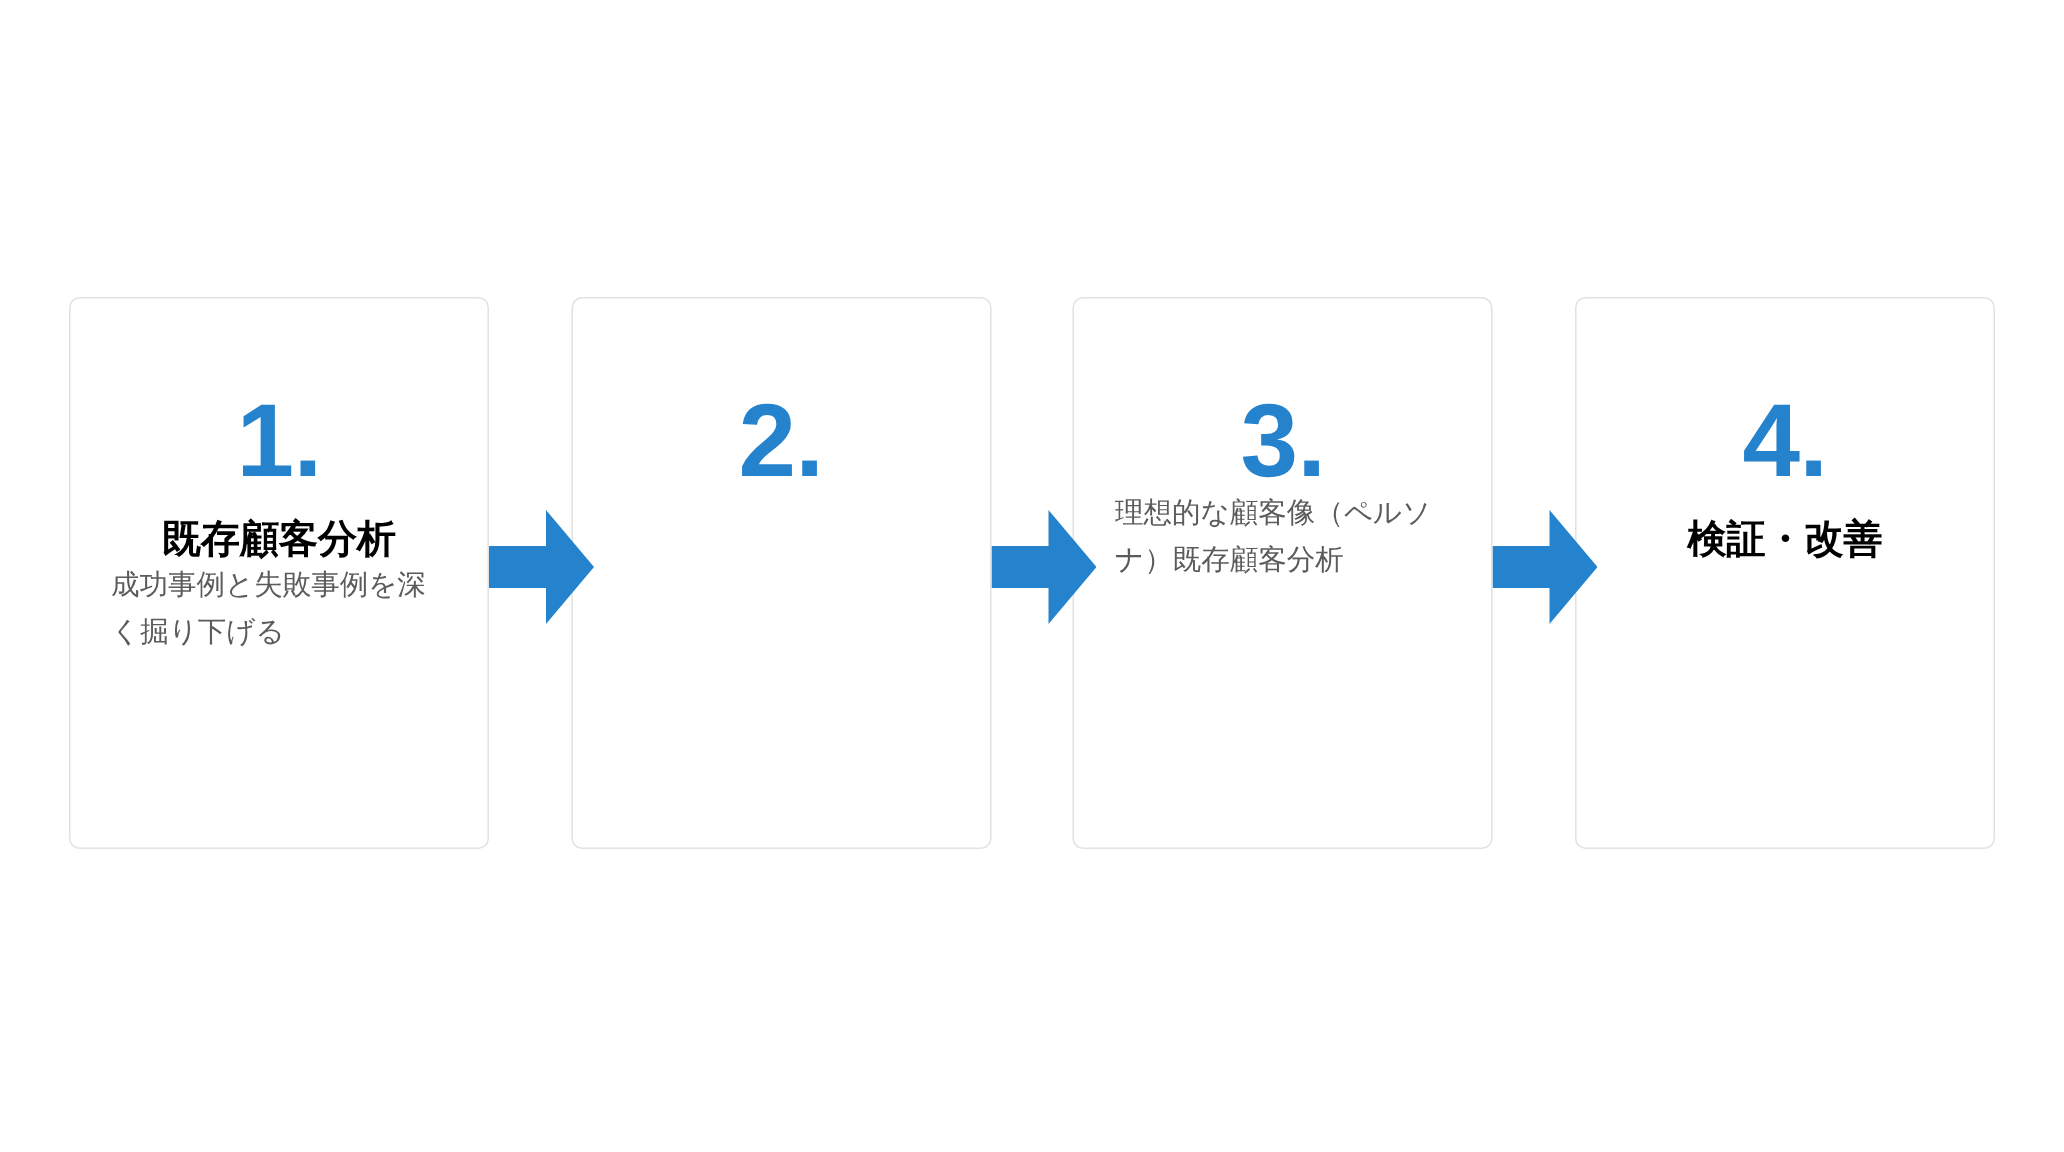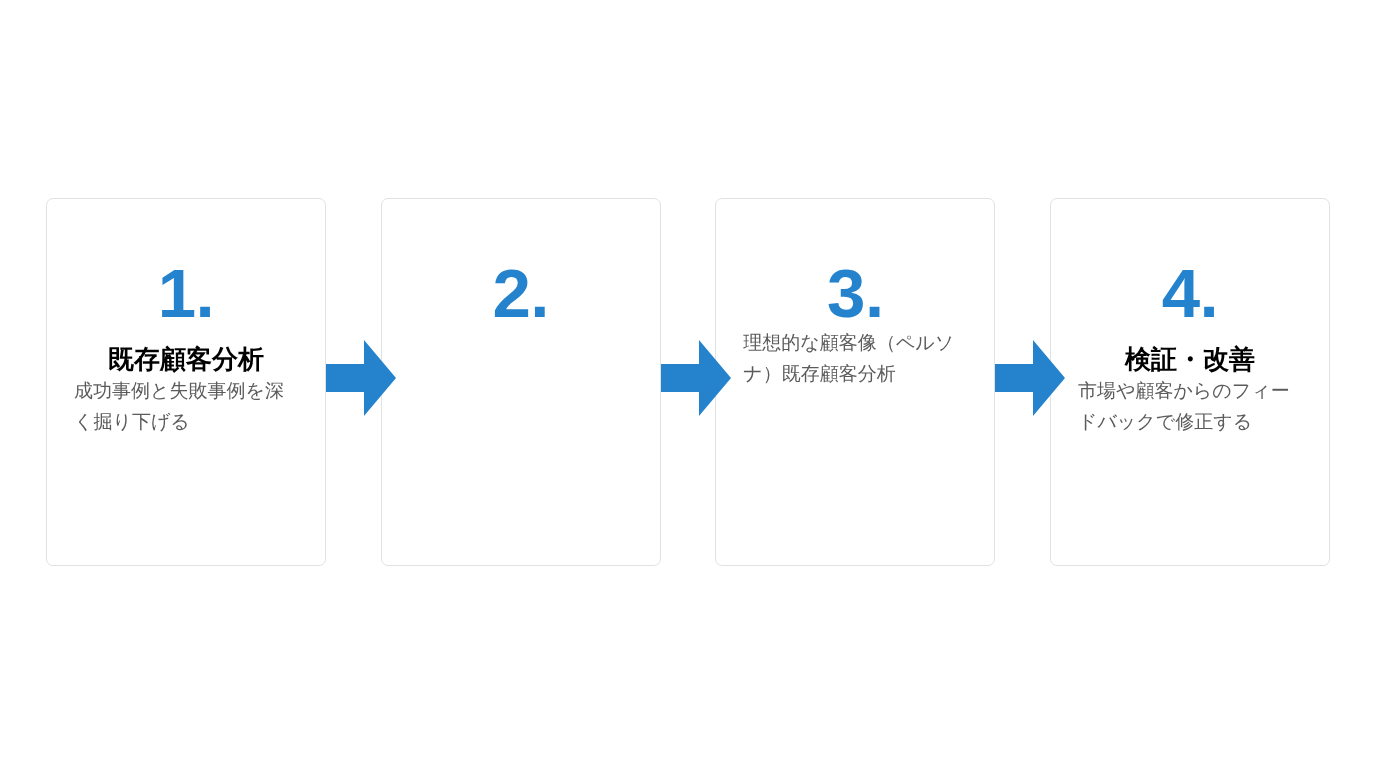--- a/index.html
+++ b/index.html
@@ -115,21 +115,20 @@
     </div>
 
     <div class="step-card">
       <div class="step-number" style="color:#2583CE;">3.</div>
       <div class="step-desc">理想的な顧客像（ペルソナ）既存顧客分析</div>
     </div>
 
     <div class="step-card">
       <div class="step-number" style="color:#2583CE;">4.</div>
       <div class="step-title">検証・改善</div>
-      <div class="step-desc">市場や顧客からのフィードバックで修正する</div>
     </div>
 
   </div>
 
   <div class="arrow-connector arrow-1">
     <svg viewBox="0 0 70 76" xmlns="http://www.w3.org/2000/svg" aria-hidden="true">
       <polygon points="0,24 38,24 38,0 70,38 38,76 38,52 0,52" fill="#2583CE"></polygon>
     </svg>
   </div>
 

